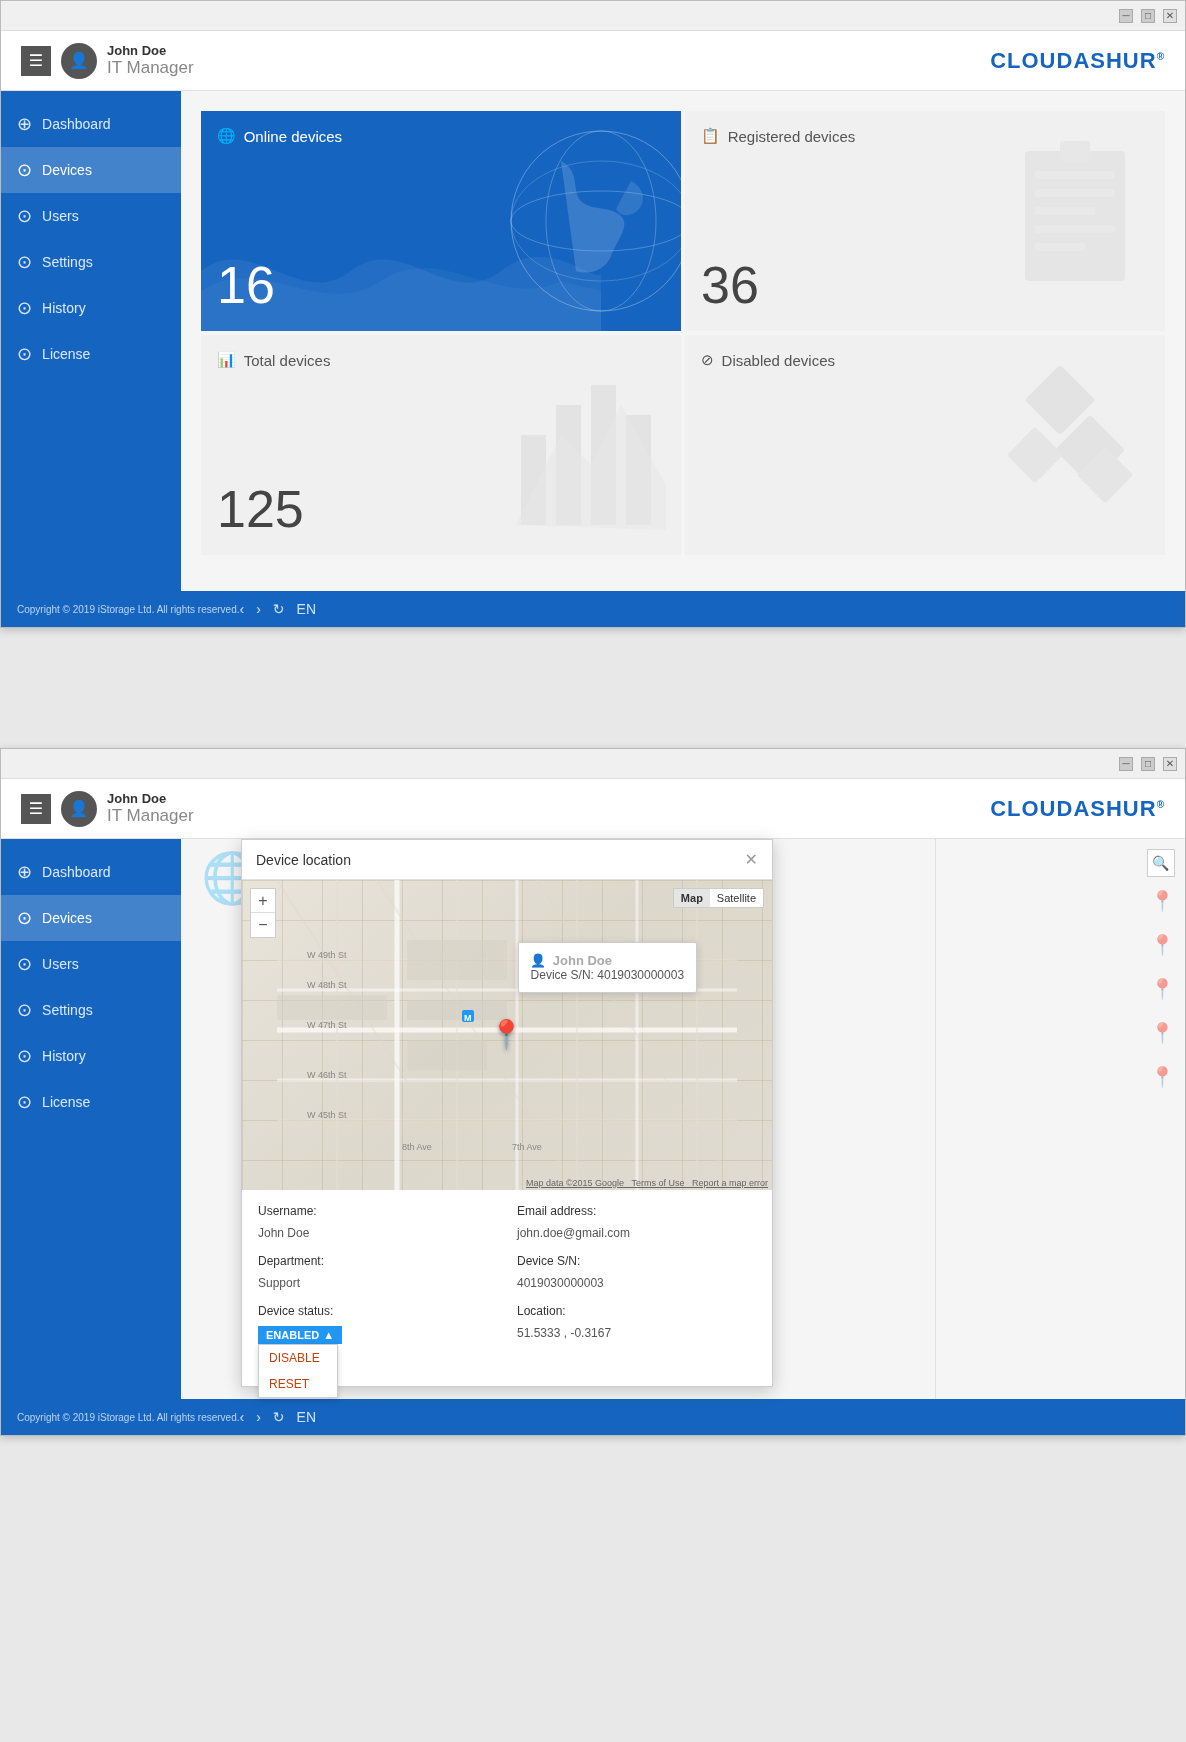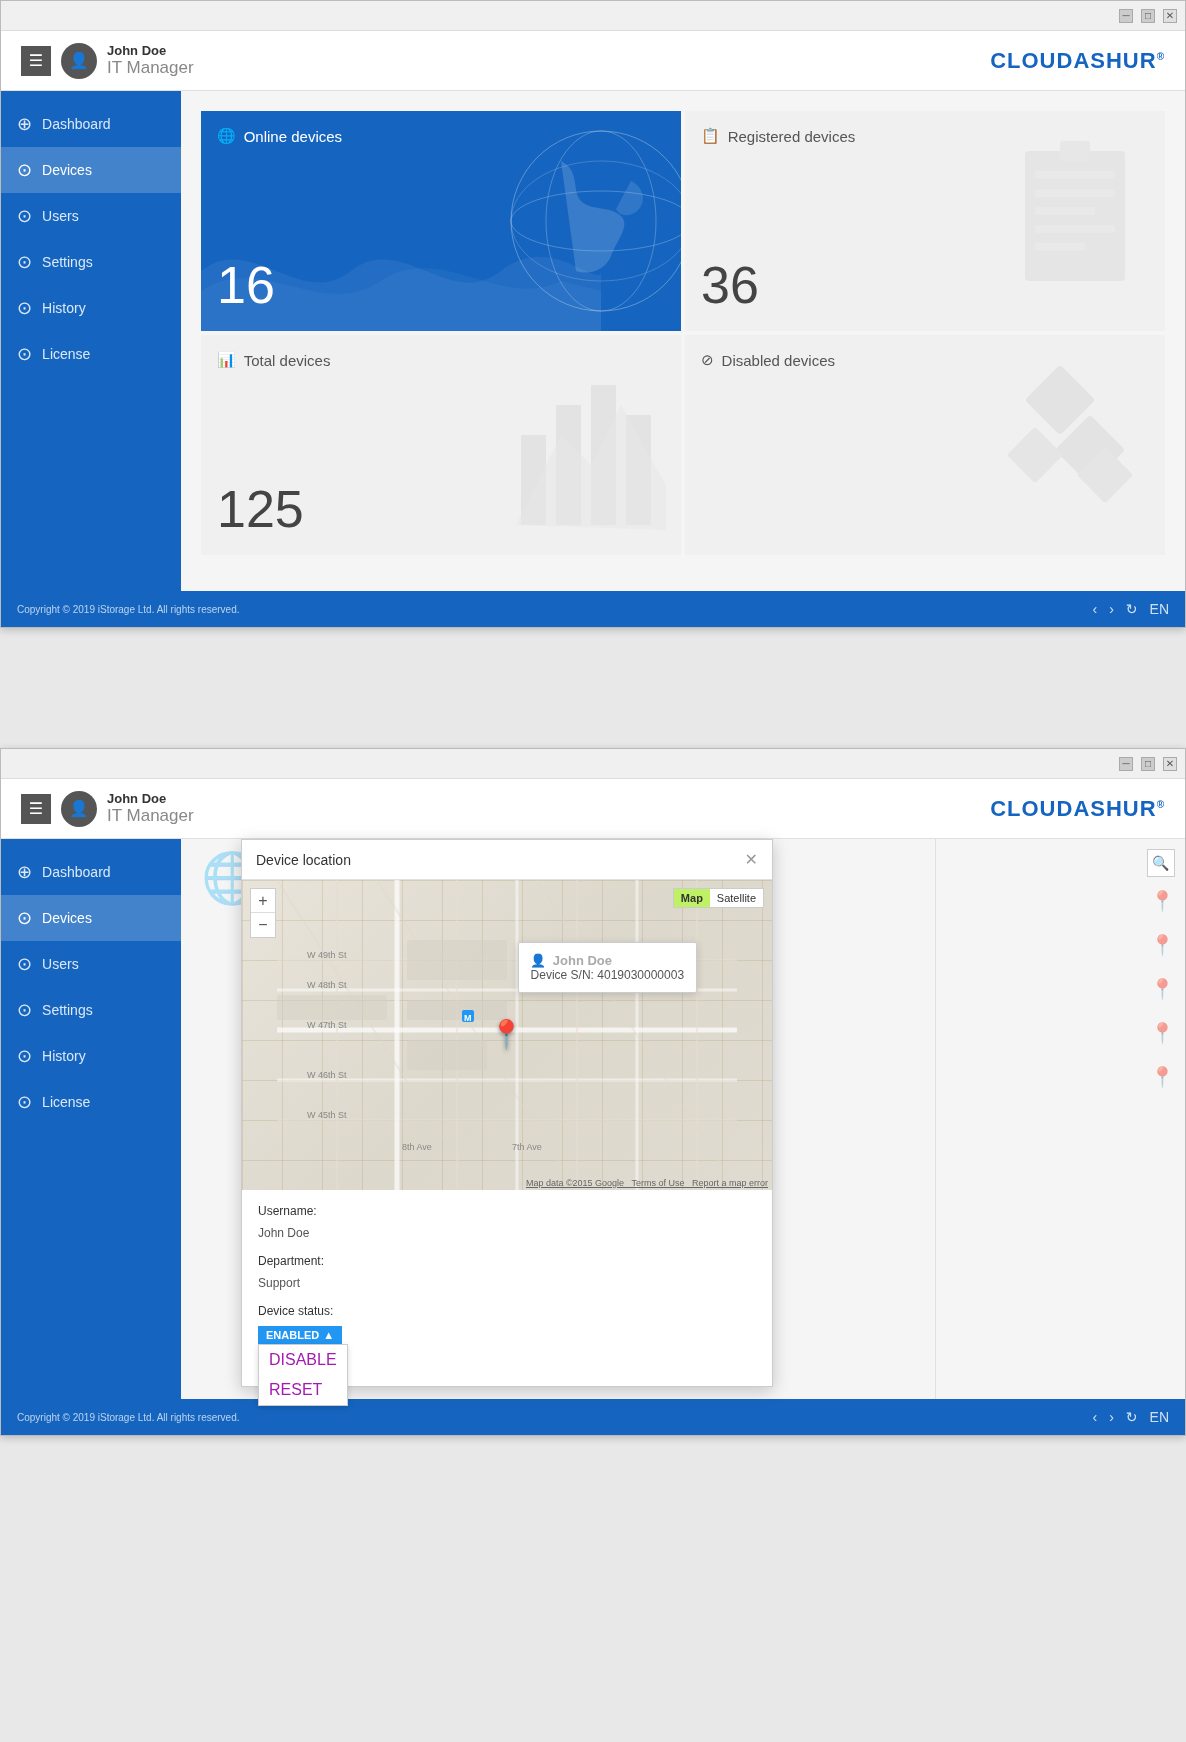--- a/index.html
+++ b/index.html
@@ -121,21 +121,21 @@
       width: 200px; height: 200px;
       opacity: 0.6;
     }
 
     
     .app-footer {
       background: #1565c0;
       height: 36px;
       display: flex;
       align-items: center;
-      justify-content: space-between;
+      justify-content: flex-start;
       padding: 15px 16px;
       color: rgba(255,255,255,0.7);
       font-size: 10px;
     }
     .footer-nav { display: flex; align-items: center; gap: 12px; }
     .footer-nav-btn { color: rgba(255,255,255,0.8); font-size: 14px; cursor: pointer; }
     .main-content-relative { position: relative; }
 
     
     .device-location-dialog {
@@ -190,21 +190,21 @@
       border: 1px solid #ccc;
       background: #fff;
       font-size: 11px;
     }
     .map-type-btn {
       padding: 3px 7px;
       cursor: pointer;
       color: #333;
       font-size: 11px;
     }
-    .map-type-btn.active { background: #bef264; font-weight: 600; }
+    .map-type-btn.active { background: #e5e5e5; font-weight: 600; }
     .map-zoom-controls {
       position: absolute;
       top: 8px; left: 8px;
       background: #fff;
       border: 1px solid #ccc;
       display: flex;
       flex-direction: column;
     }
     .map-zoom-btn {
       width: 24px; height: 24px;
@@ -276,22 +276,22 @@
       top: 100%;
       left: 0;
       background: #fff;
       border: 1px solid #ccc;
       box-shadow: 0 2px 6px rgba(0,0,0,0.15);
       z-index: 20;
       min-width: 80px;
     }
     .dropdown-item {
       padding: 6px 10px;
-      font-size: 16px;
-      color: #a21caf;
+      font-size: 12px;
+      color: #c2410c;
       cursor: pointer;
     }
 
     
     .right-panel-ghost {
       flex: 1;
       background: #f5f5f5;
       position: relative;
     }
     .ghost-search {
@@ -646,20 +646,36 @@
                   <div class="dropdown-item">RESET</div>
                 </div>
               </div>
             </div>
             <br>
             <div class="form-row">
               <span class="form-label">User status:</span>
             </div>
           </div>
 
+          <div>
+            <div class="form-row">
+              <span class="form-label">Email address:</span>
+              <span class="form-value">john.doe@gmail.com</span>
+            </div>
+            <br>
+            <div class="form-row">
+              <span class="form-label">Device S/N:</span>
+              <span class="form-value">4019030000003</span>
+            </div>
+            <br>
+            <div class="form-row">
+              <span class="form-label">Location:</span>
+              <span class="form-value">51.5333 , -0.3167</span>
+            </div>
+          </div>
         </div>
 
       </div>
 
     </div>
 
   </div>
 
   <div class="app-footer">
     <span>Copyright © 2019 iStorage Ltd. All rights reserved.</span>

